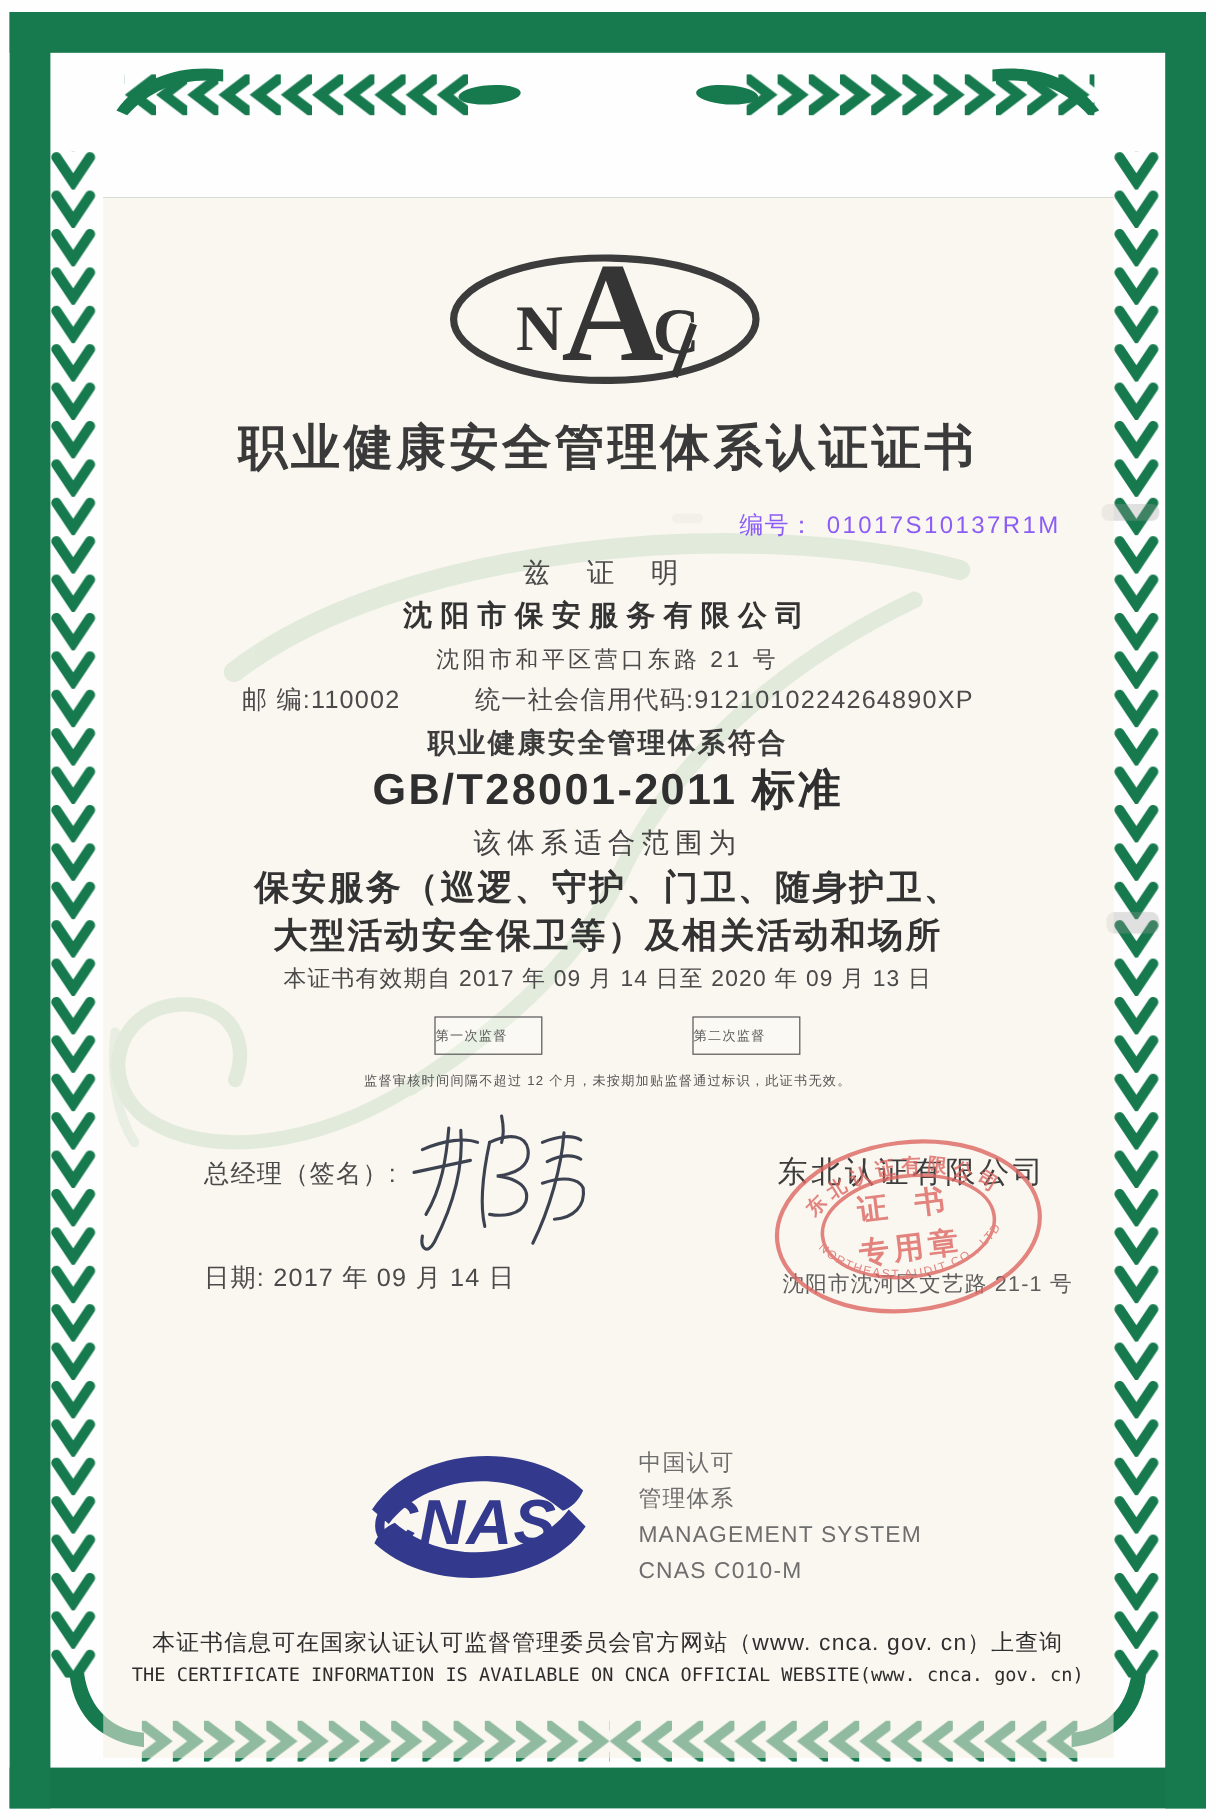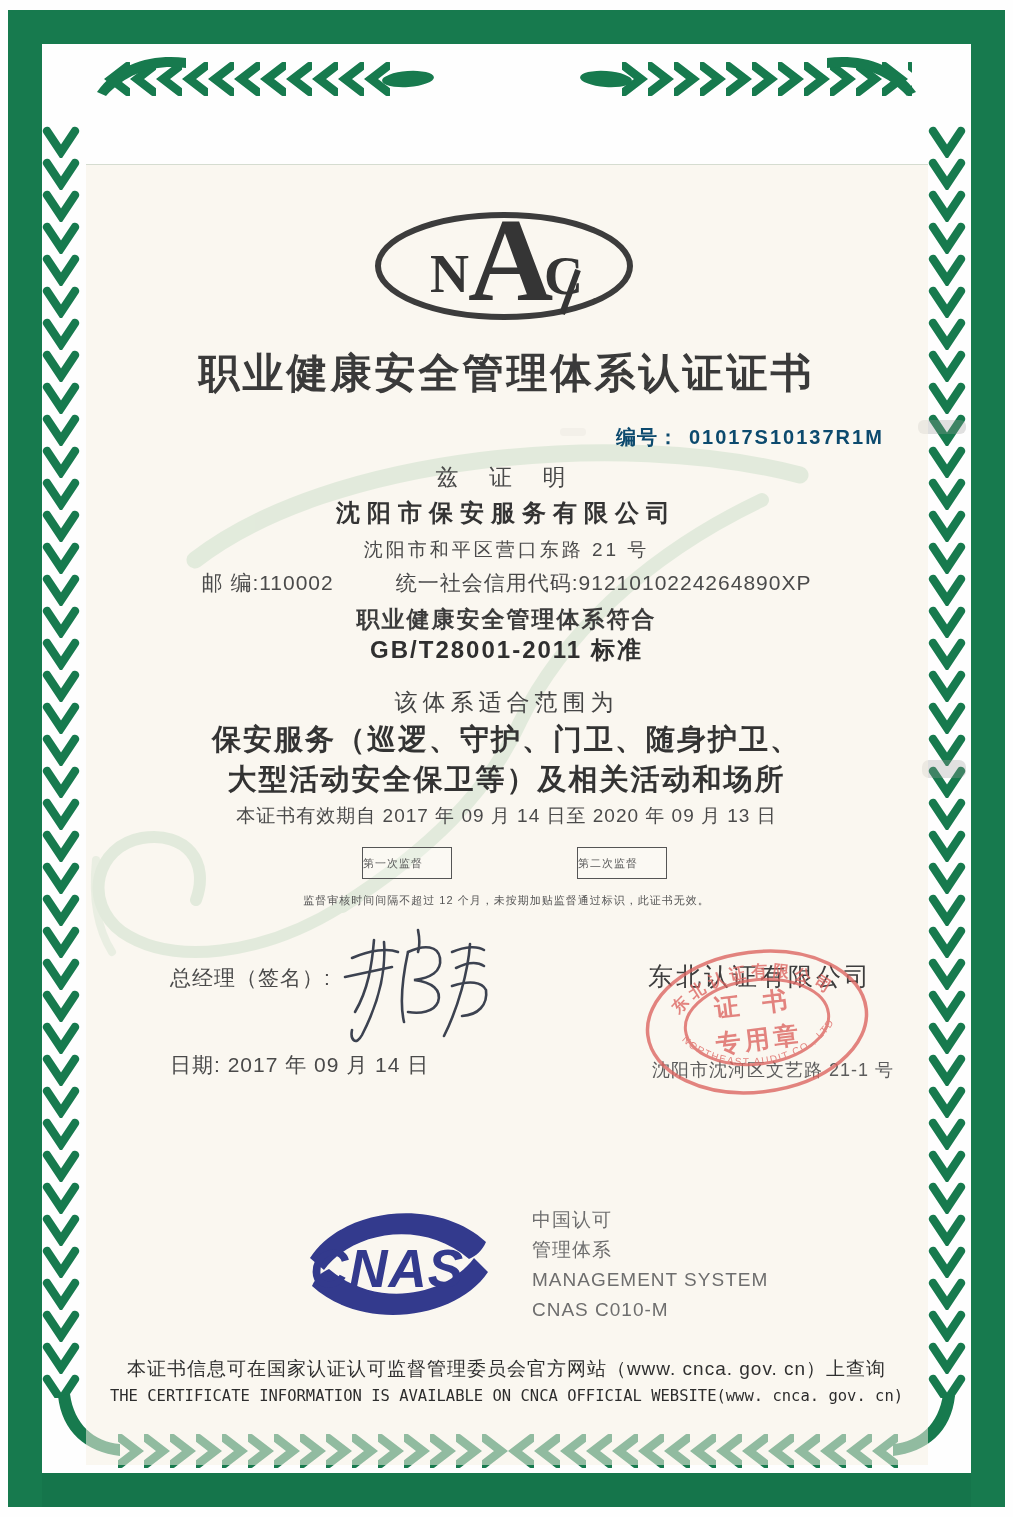--- a/index.html
+++ b/index.html
@@ -4,29 +4,29 @@
 <style>
   html,body{margin:0;padding:0;}
   body{width:1013px;height:1517px;background:#ffffff;font-family:"Liberation Sans",sans-serif;}
   .page{position:relative;width:1013px;height:1517px;background:#fefefe;overflow:hidden;}
   .layer{position:absolute;inset:0;pointer-events:none;}
   .inner-tone{position:absolute;left:86px;top:164px;width:842px;height:1300px;
     background:rgba(246,241,228,0.55);border-top:1px solid rgba(120,150,125,0.28);}
   .abs{position:absolute;}
   .ctr{left:0;width:1013px;text-align:center;}
   .title{top:346px;font-size:41px;font-weight:bold;letter-spacing:3px;color:#3a3a3a;}
-  .certno{left:616px;top:424px;font-size:20px;color:#0c4a6e;letter-spacing:1px;font-weight:bold;}
+  .certno{left:616px;top:424px;font-size:20px;color:#8b5cf6;letter-spacing:1px;}
   .certno .val{margin-left:10px;letter-spacing:2px;}
   .certify{top:462px;font-size:23px;letter-spacing:12px;color:#4a4a4a;}
   .company{top:497px;font-size:24px;font-weight:bold;letter-spacing:7px;color:#333;}
   .caddr{top:537px;font-size:19px;letter-spacing:3px;color:#4a4a4a;}
   .postal{top:569px;display:flex;justify-content:center;gap:62px;width:1013px;left:0;
     font-size:21px;color:#4a4a4a;letter-spacing:1px;}
   .conform{top:604px;font-size:23px;font-weight:bold;letter-spacing:2px;color:#3c3c3c;}
-  .standard{top:634px;font-size:24px;font-weight:bold;letter-spacing:2px;color:#2f2f2f;}
+  .standard{top:634px;font-size:36px;font-weight:bold;letter-spacing:2px;color:#2f2f2f;}
   .scopeintro{top:687px;font-size:23px;letter-spacing:5px;color:#444;}
   .scope1{top:720px;font-size:29px;font-weight:bold;letter-spacing:2px;color:#333;}
   .scope2{top:760px;font-size:29px;font-weight:bold;letter-spacing:2px;color:#333;}
   .validity{top:803px;font-size:19px;letter-spacing:1px;color:#4a4a4a;}
   .supbox{position:absolute;top:847px;width:88px;height:30px;border:1.5px solid #555;
     display:flex;align-items:center;justify-content:flex-start;font-size:11px;color:#5a5a5a;letter-spacing:1px;background:rgba(255,255,255,.25);}
   .supbox.b1{left:362px;} .supbox.b2{left:577px;}
   .supnote{top:893px;font-size:11px;letter-spacing:1px;color:#555;}
   .signer{left:170px;top:964px;font-size:21px;color:#4a4a4a;letter-spacing:1px;}
   .issuer{left:648px;top:960px;font-size:25px;font-weight:500;letter-spacing:3px;color:#3d3d3d;}

